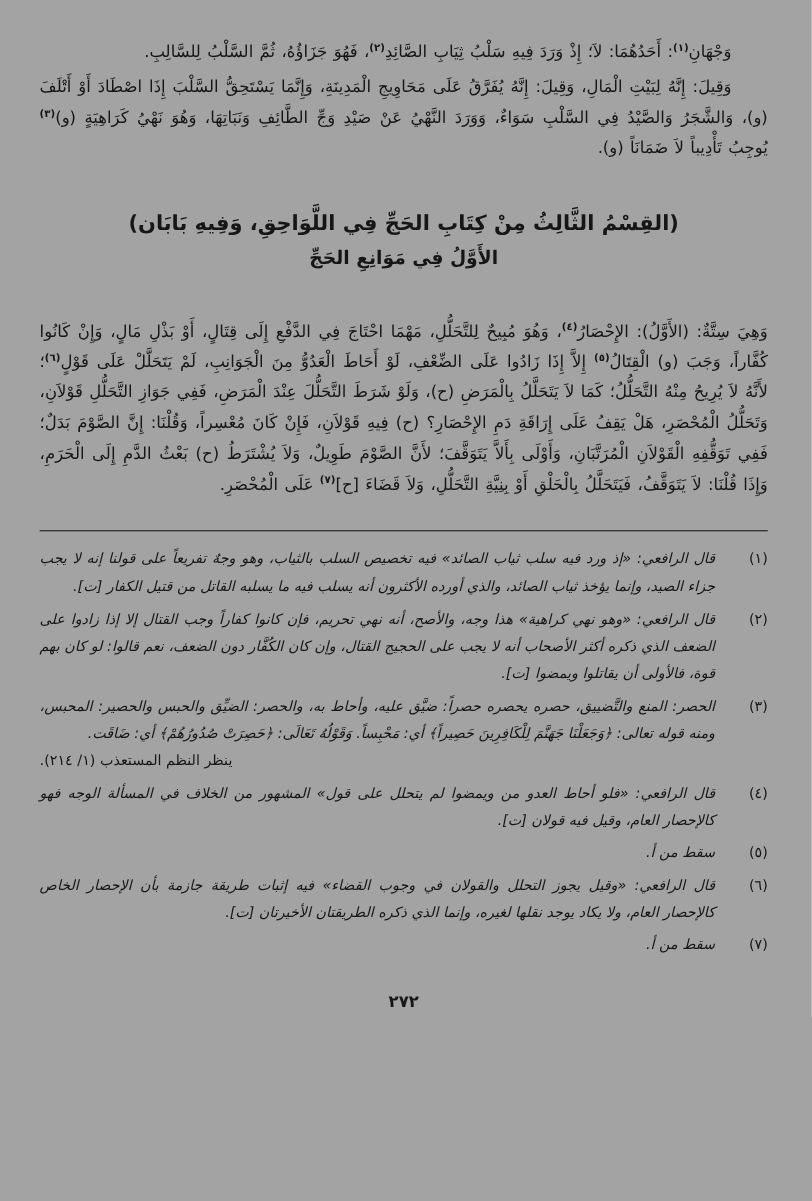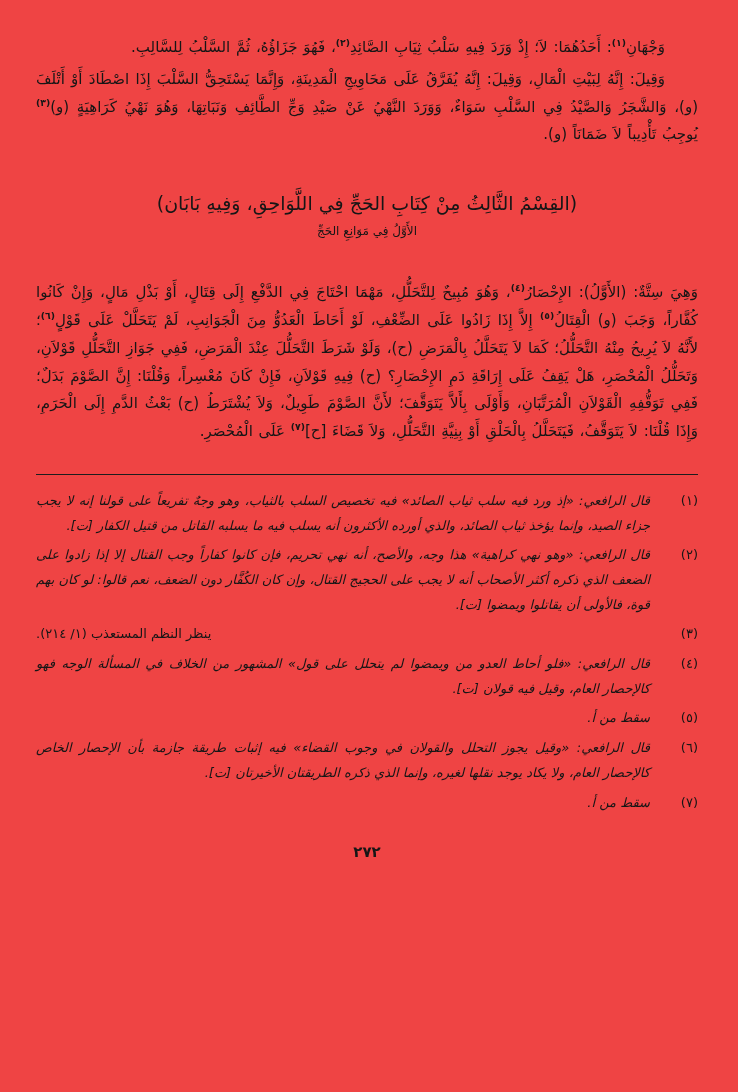--- a/index.html
+++ b/index.html
@@ -1,21 +1,21 @@
 <!DOCTYPE html>
 <html dir="rtl" lang="ar"><head>
 <meta charset="utf-8">
 <style>
   * { margin: 0; padding: 0; box-sizing: border-box; }
   html, body { background: #e8e6e0; }
   .page {
     width: 738px;
     min-height: 1092px;
     margin: 0 auto;
-    background: #ef4444;
+    background: #a3a3a3;
     color: #161616;
     direction: rtl;
     font-family: "DejaVu Sans", sans-serif;
     padding: 34px 40px 18px 36px;
     position: relative;
   }
   
   .body-text p {
     font-size: 15px;
     line-height: 1.85;
@@ -26,25 +26,25 @@
   .body-text p.indent { text-indent: 2.2em; }
   sup.fn-ref {
     font-size: 0.62em;
     vertical-align: super;
     line-height: 0;
     font-weight: bold;
   }
   
   .heading {
     text-align: center;
-    font-weight: normal;
+    font-weight: bold;
     margin: 36px 0 38px;
   }
   .heading .h-line1 { font-size: 19px; line-height: 1.9; display: block; }
-  .heading .h-line2 { font-size: 12px; line-height: 1.7; display: block; }
+  .heading .h-line2 { font-size: 17px; line-height: 1.7; display: block; }
   
   .footnote-sep {
     border: none;
     border-top: 1.6px solid #1d1d1d;
     margin: 28px 0 14px 0;
     width: 100%;
   }
   
   .footnotes { font-size: 13px; line-height: 1.9; }
   .footnote { display: flex; gap: 12px; margin-bottom: 5px; }
@@ -94,20 +94,21 @@
         <span class="fn-num">(٢)</span>
         <span class="fn-body">
           <span class="fn-text">قال الرافعي: «وهو نهي كراهية» هذا وجه، والأصح، أنه نهي تحريم، فإن كانوا كفاراً وجب القتال إلا إذا زادوا على الضعف الذي ذكره أكثر الأصحاب أنه لا يجب على الحجيج القتال، وإن كان الكُفَّار دون الضعف، نعم قالوا: لو كان بهم قوة، فالأولى أن يقاتلوا ويمضوا [ت].</span>
           
         </span>
       </div>
 
       <div class="footnote">
         <span class="fn-num">(٣)</span>
         <span class="fn-body">
+          <span class="fn-text">الحصر: المنع والتَّضييق، حصره يحصره حصراً: ضيَّق عليه، وأحاط به، والحصر: الضيِّق والحبس والحصير: المحبس، ومنه قوله تعالى: ﴿وَجَعَلْنَا جَهَنَّمَ لِلْكَافِرِينَ حَصِيراً﴾ أي: مَحْبِساً. وَقَوْلُهُ تَعَالَى: ﴿حَصِرَتْ صُدُورُهُمْ﴾ أي: ضَاقَت.</span>
           <span class="fn-cite">ينظر النظم المستعذب (١/ ٢١٤).</span>
         </span>
       </div>
 
       <div class="footnote">
         <span class="fn-num">(٤)</span>
         <span class="fn-body">
           <span class="fn-text">قال الرافعي: «فلو أحاط العدو من ويمضوا لم يتحلل على قول» المشهور من الخلاف في المسألة الوجه فهو كالإحصار العام، وقيل فيه قولان [ت].</span>
           
         </span>

